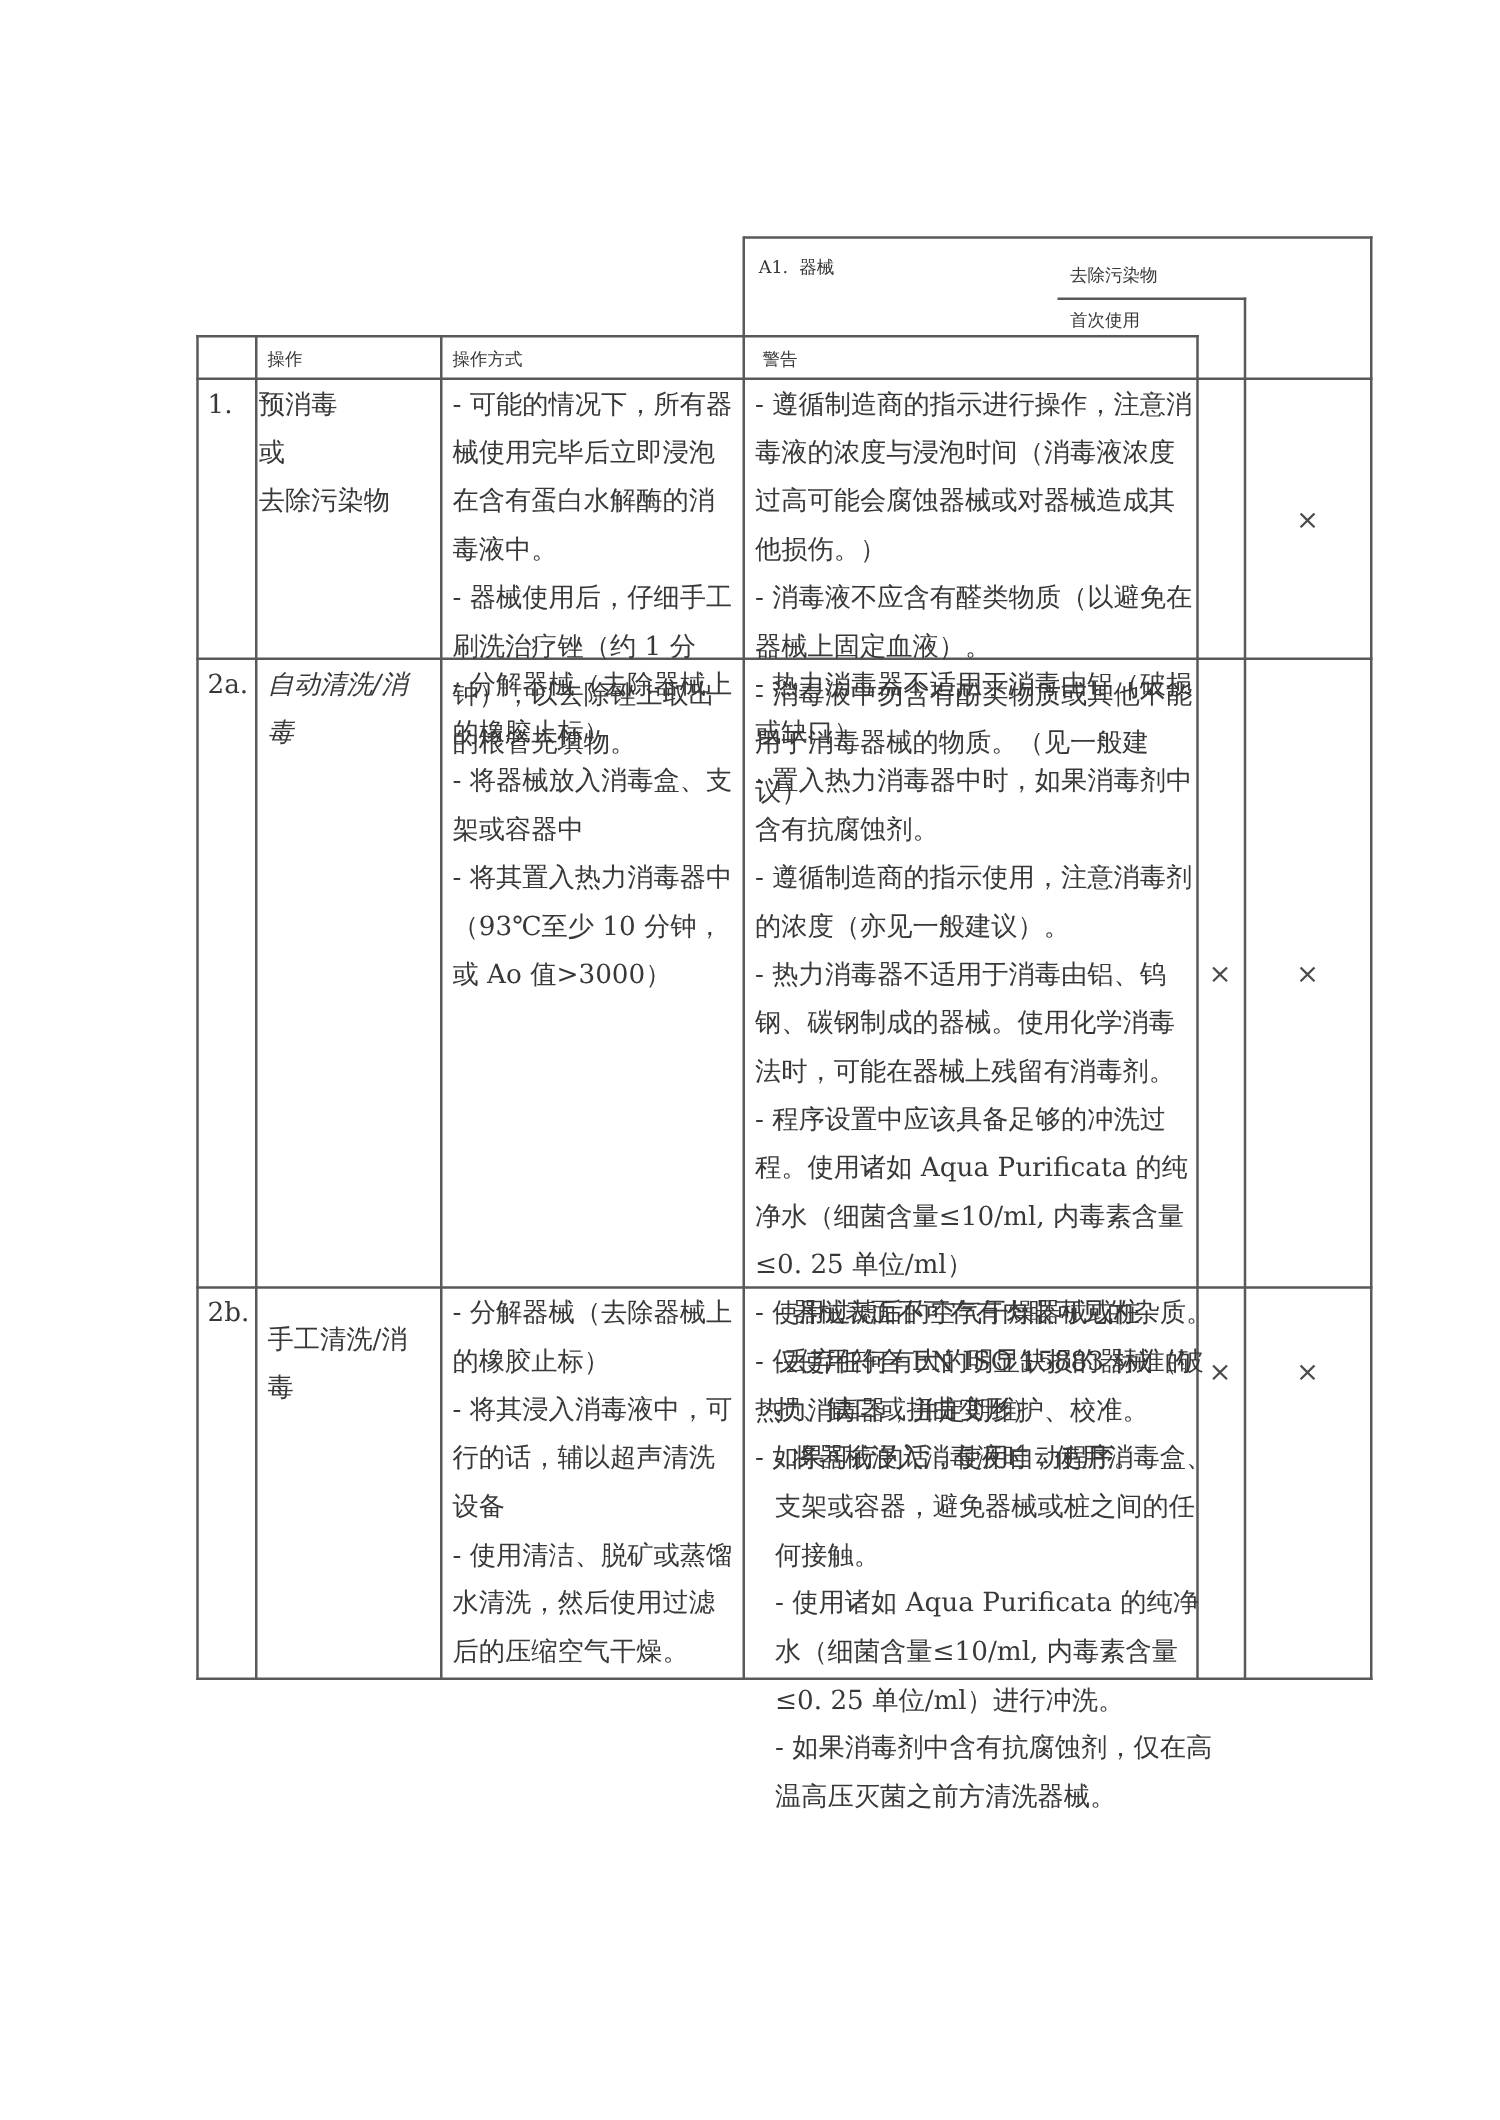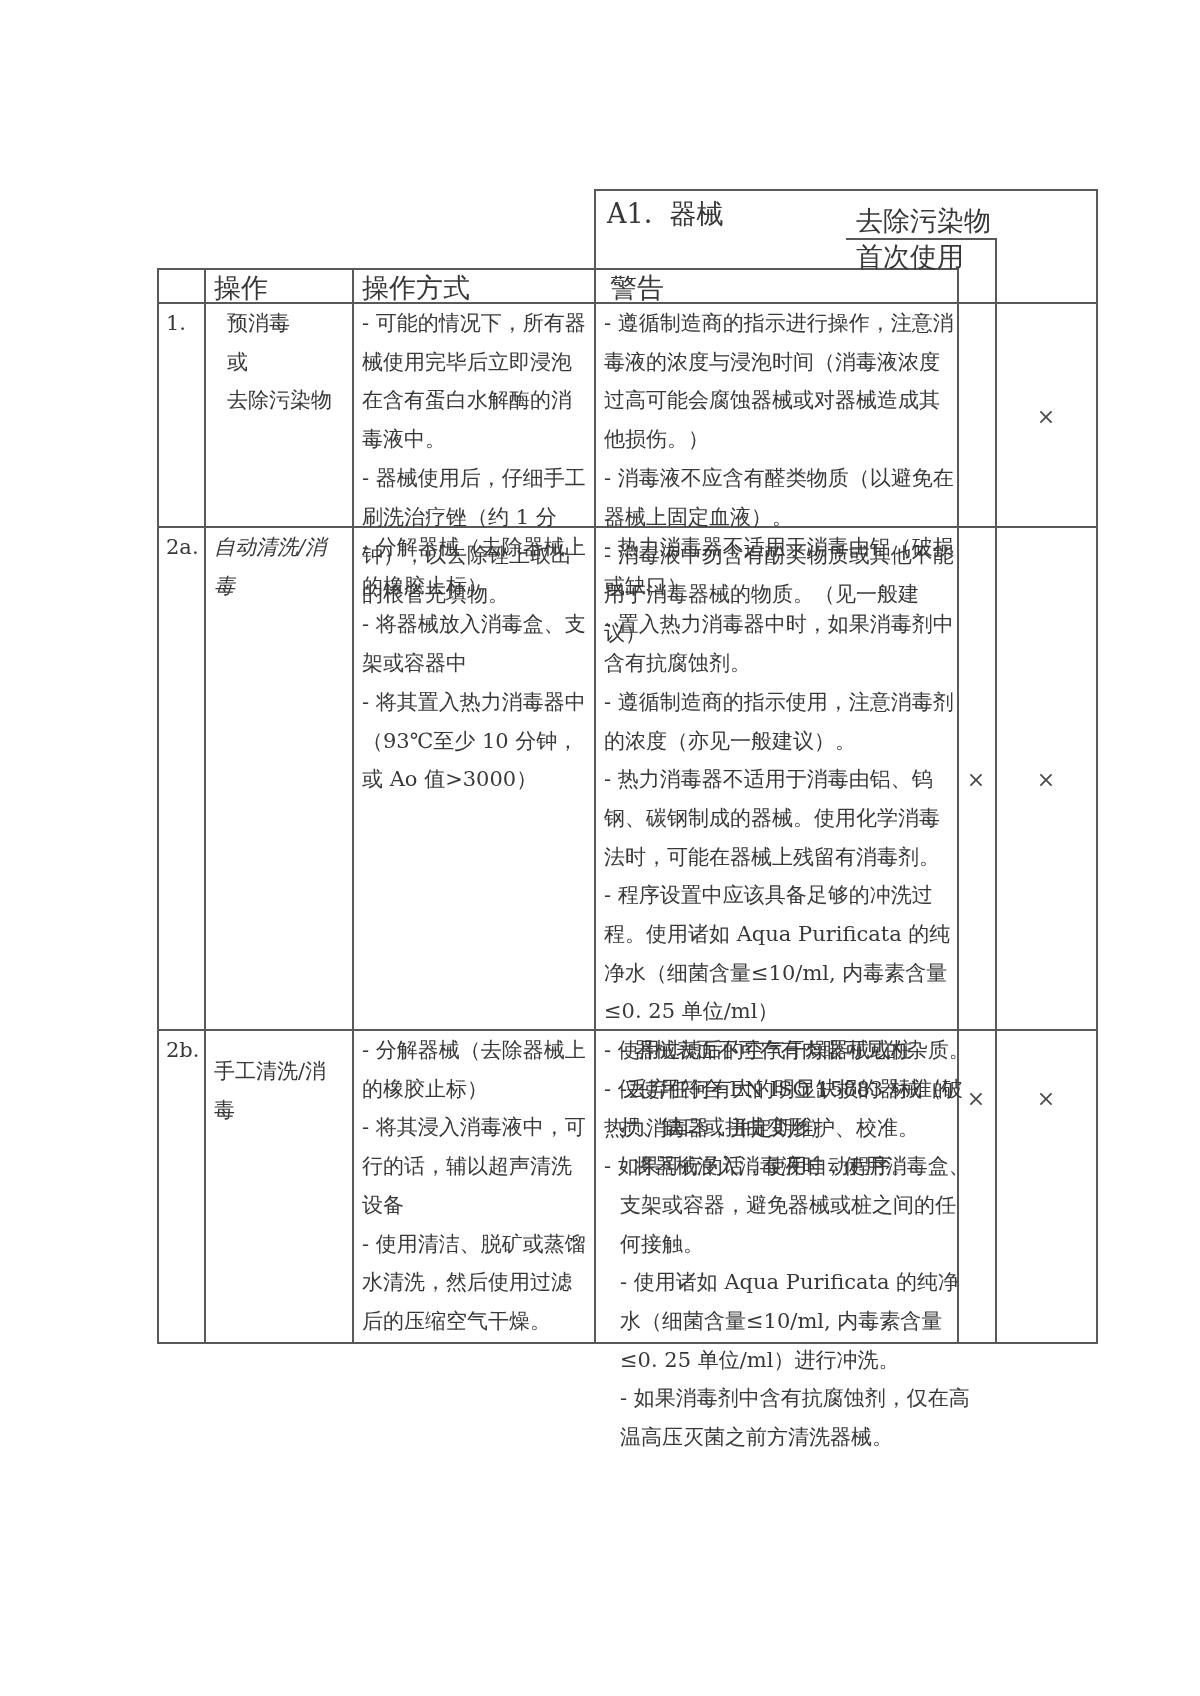--- a/index.html
+++ b/index.html
@@ -4,21 +4,21 @@
 <style>
   html,body { margin:0; padding:0; background:#ffffff; }
   .page {
     position:relative; width:1200px; height:1696px; background:#ffffff;
     font-family:"DejaVu Serif","Liberation Serif",serif;
     color:#383838; overflow:hidden;
   }
   .hl, .vl { position:absolute; background:#59595b; }
   .hl { height:2px; }
   .vl { width:2px; }
-  .txt { position:absolute; font-size:27px; line-height:34px; white-space:pre; }
+  .txt { position:absolute; font-size:14px; line-height:34px; white-space:pre; }
   .cell { position:absolute; font-size:21px; line-height:38.7px; }
   .cell .para { margin:0; padding:0; }
   .mark { position:absolute; font-size:22px; line-height:38.7px; text-align:center; color:#4a4a4c; }
 </style>
 </head>
 <body>
 
 <div class="page">
 
   <i class="hl" style="left:595px; top:189px; width:503px;"></i>
@@ -39,21 +39,21 @@
 
   <div class="txt" style="left:607px; top:197px;">A1.  器械</div>
   <div class="txt" style="left:856px; top:204px;">去除污染物</div>
   <div class="txt" style="left:856px; top:240px;">首次使用</div>
 
   <div class="txt" style="left:214px; top:271px;">操作</div>
   <div class="txt" style="left:362px; top:271px;">操作方式</div>
   <div class="txt" style="left:610px; top:271px;">警告</div>
 
   <div class="cell" style="left:166px; top:304px; width:36px;">1.</div>
-  <div class="cell" style="left:227px; top:304px; width:132px;">
+  <div class="cell" style="left:207px; top:304px; width:132px;">
       <div class="para">预消毒</div>
       <div class="para">或</div>
       <div class="para">去除污染物</div>
     </div>
   <div class="cell" style="left:362px; top:304px; width:228px;">
       <div class="para">- 可能的情况下，所有器械使用完毕后立即浸泡在含有蛋白水解酶的消毒液中。</div>
       <div class="para">- 器械使用后，仔细手工刷洗治疗锉（约 1 分钟），以去除锉上取出的根管充填物。</div>
     </div>
   <div class="cell" style="left:604px; top:304px; width:350px;">
       <div class="para">- 遵循制造商的指示进行操作，注意消毒液的浓度与浸泡时间（消毒液浓度过高可能会腐蚀器械或对器械造成其他损伤。）</div>

